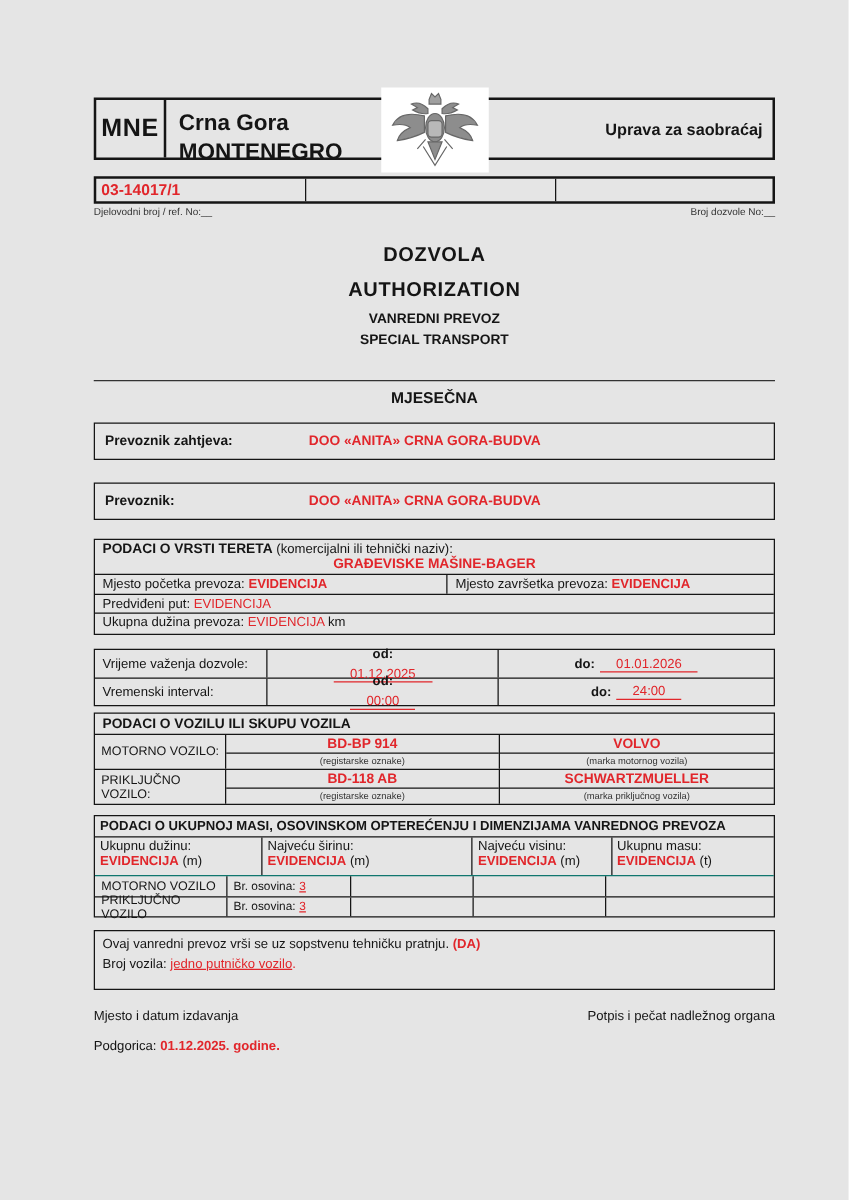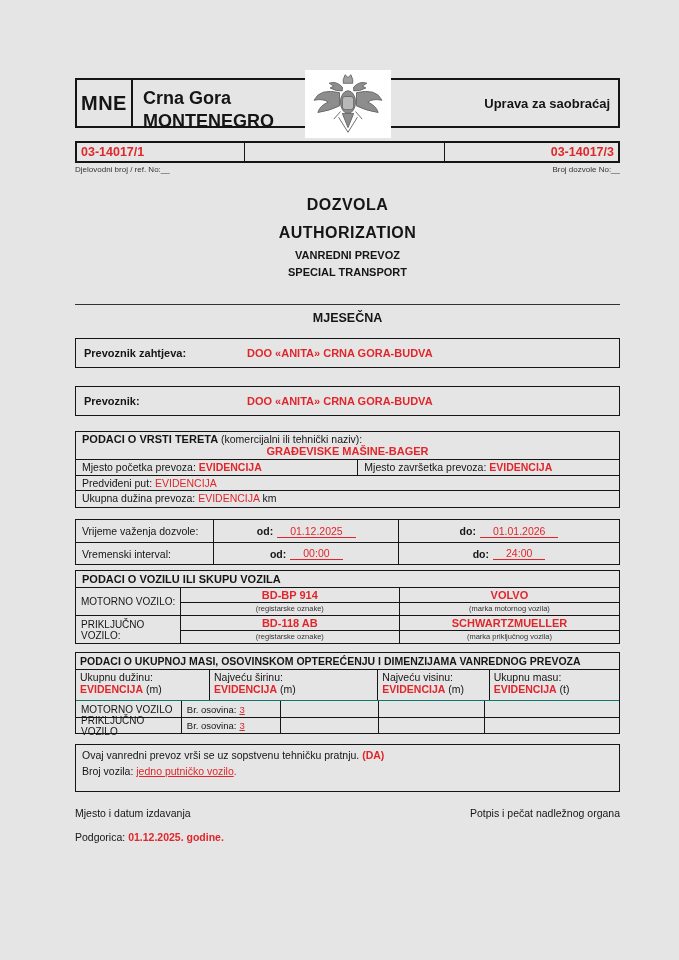--- a/index.html
+++ b/index.html
@@ -63,21 +63,21 @@
   .cargo-cell-l { width:52%; border-right:1px solid #151515; }
   .cargo-cell-r { width:48%; }
   .cargo-row-plain { padding:1px 6px; border-bottom:1px solid #151515; min-height:15px; }
   .cargo-row-last  { padding:1px 6px; min-height:16px; }
 
   
   .valid-box { margin-top:11px; font-size:10.5px; }
   .valid-row { display:flex; height:22px; align-items:center; }
   .valid-row + .valid-row { border-top:1px solid #151515; }
   .valid-label { width:25.5%; padding-left:6px; border-right:1px solid #151515; height:100%; display:flex; align-items:center; }
-  .valid-od { width:34%; border-right:1px solid #151515; height:100%; display:flex; align-items:center; justify-content:center; gap:4px; }
+  .valid-od { width:34%; border-right:1px solid #151515; height:100%; display:flex; align-items:center; justify-content:center; gap:4px;flex-direction:column; }
   .valid-do { width:40.5%; height:100%; display:flex; align-items:center; justify-content:center; gap:4px; }
 
   
   .veh-box { margin-top:5px; font-size:10.5px; }
   .veh-title { font-weight:bold; font-size:11px; padding:2px 6px; border-bottom:1px solid #151515; }
   .veh-row { display:flex; }
   .veh-row + .veh-row { border-top:1px solid #151515; }
   .veh-label { width:19.3%; flex:none; border-right:1px solid #151515; display:flex; align-items:center; padding-left:5px; font-size:10px; }
   .veh-col { width:40.35%; display:flex; flex-direction:column; }
   .veh-col-first { border-right:1px solid #151515; }
@@ -131,21 +131,20 @@
             <path d="M32 43 l-7 8 M48 43 l7 8" fill="none"></path>
           </g>
         </svg>
       </div>
       <div class="authority-cell">Uprava za saobraćaj</div>
     </div>
 
     <div class="ref-table">
       <div class="ref-cell ref-left red">03-14017/1</div>
       <div class="ref-cell ref-mid"></div>
-      <div class="ref-cell ref-right red">03-14017/3</div>
     </div>
     <div class="ref-caps">
       <span>Djelovodni broj / ref. No:__</span>
       <span>Broj dozvole No:__</span>
     </div>
 
     <div class="t t-main">DOZVOLA</div>
     <div class="t t-main2">AUTHORIZATION</div>
     <div class="t t-sub">VANREDNI PREVOZ</div>
     <div class="t t-sub2">SPECIAL TRANSPORT</div>

